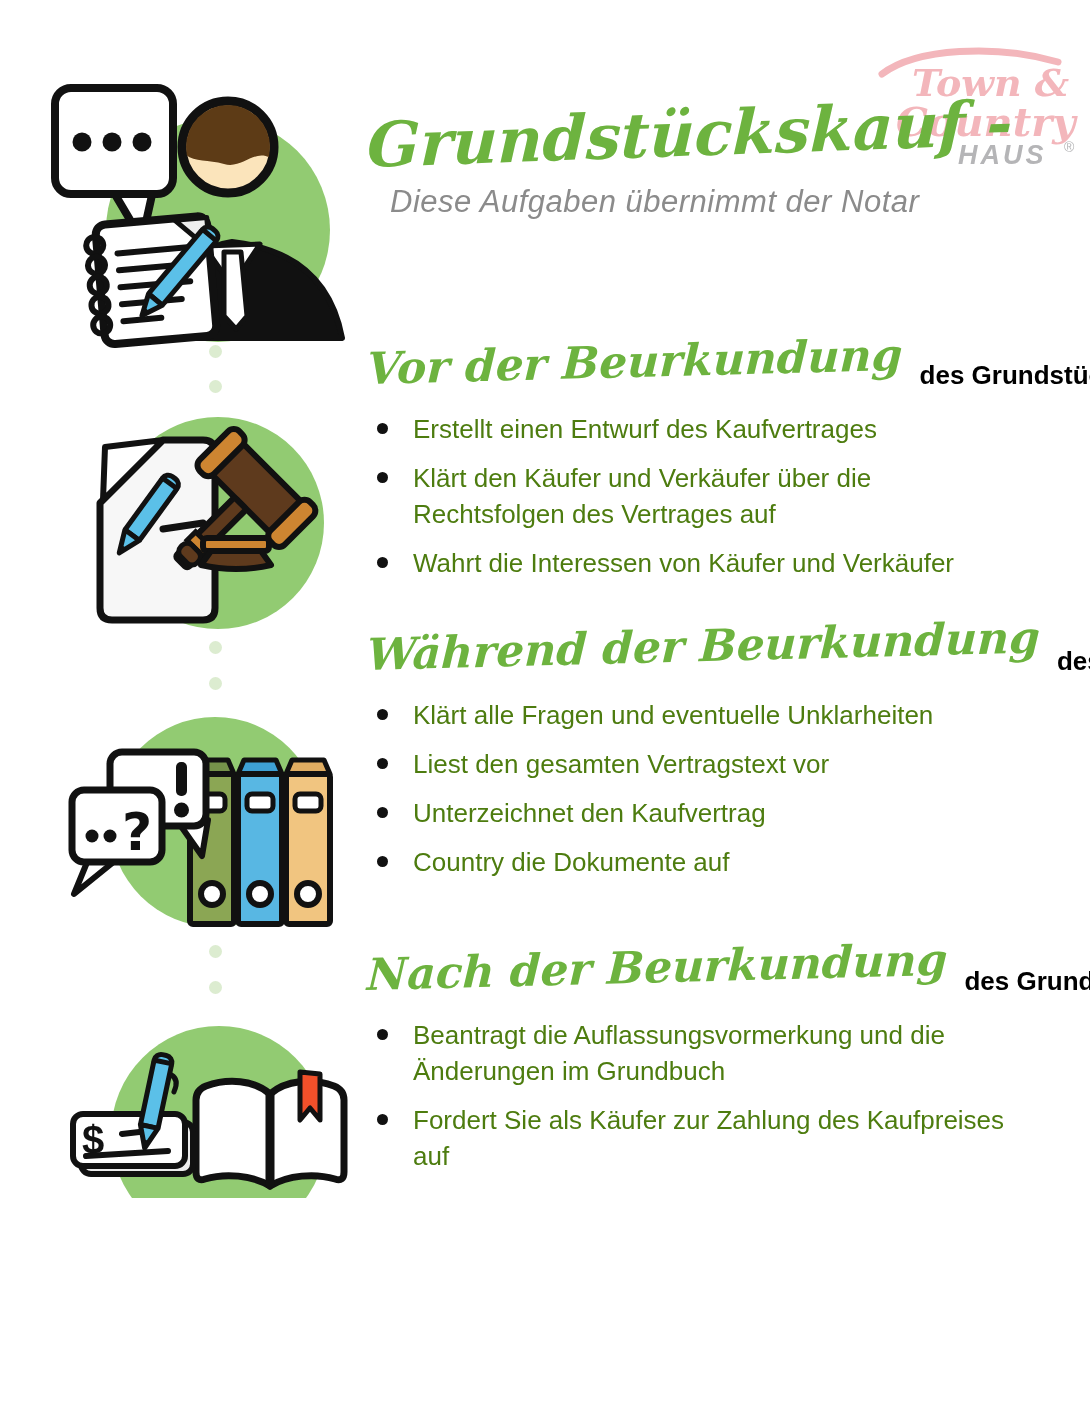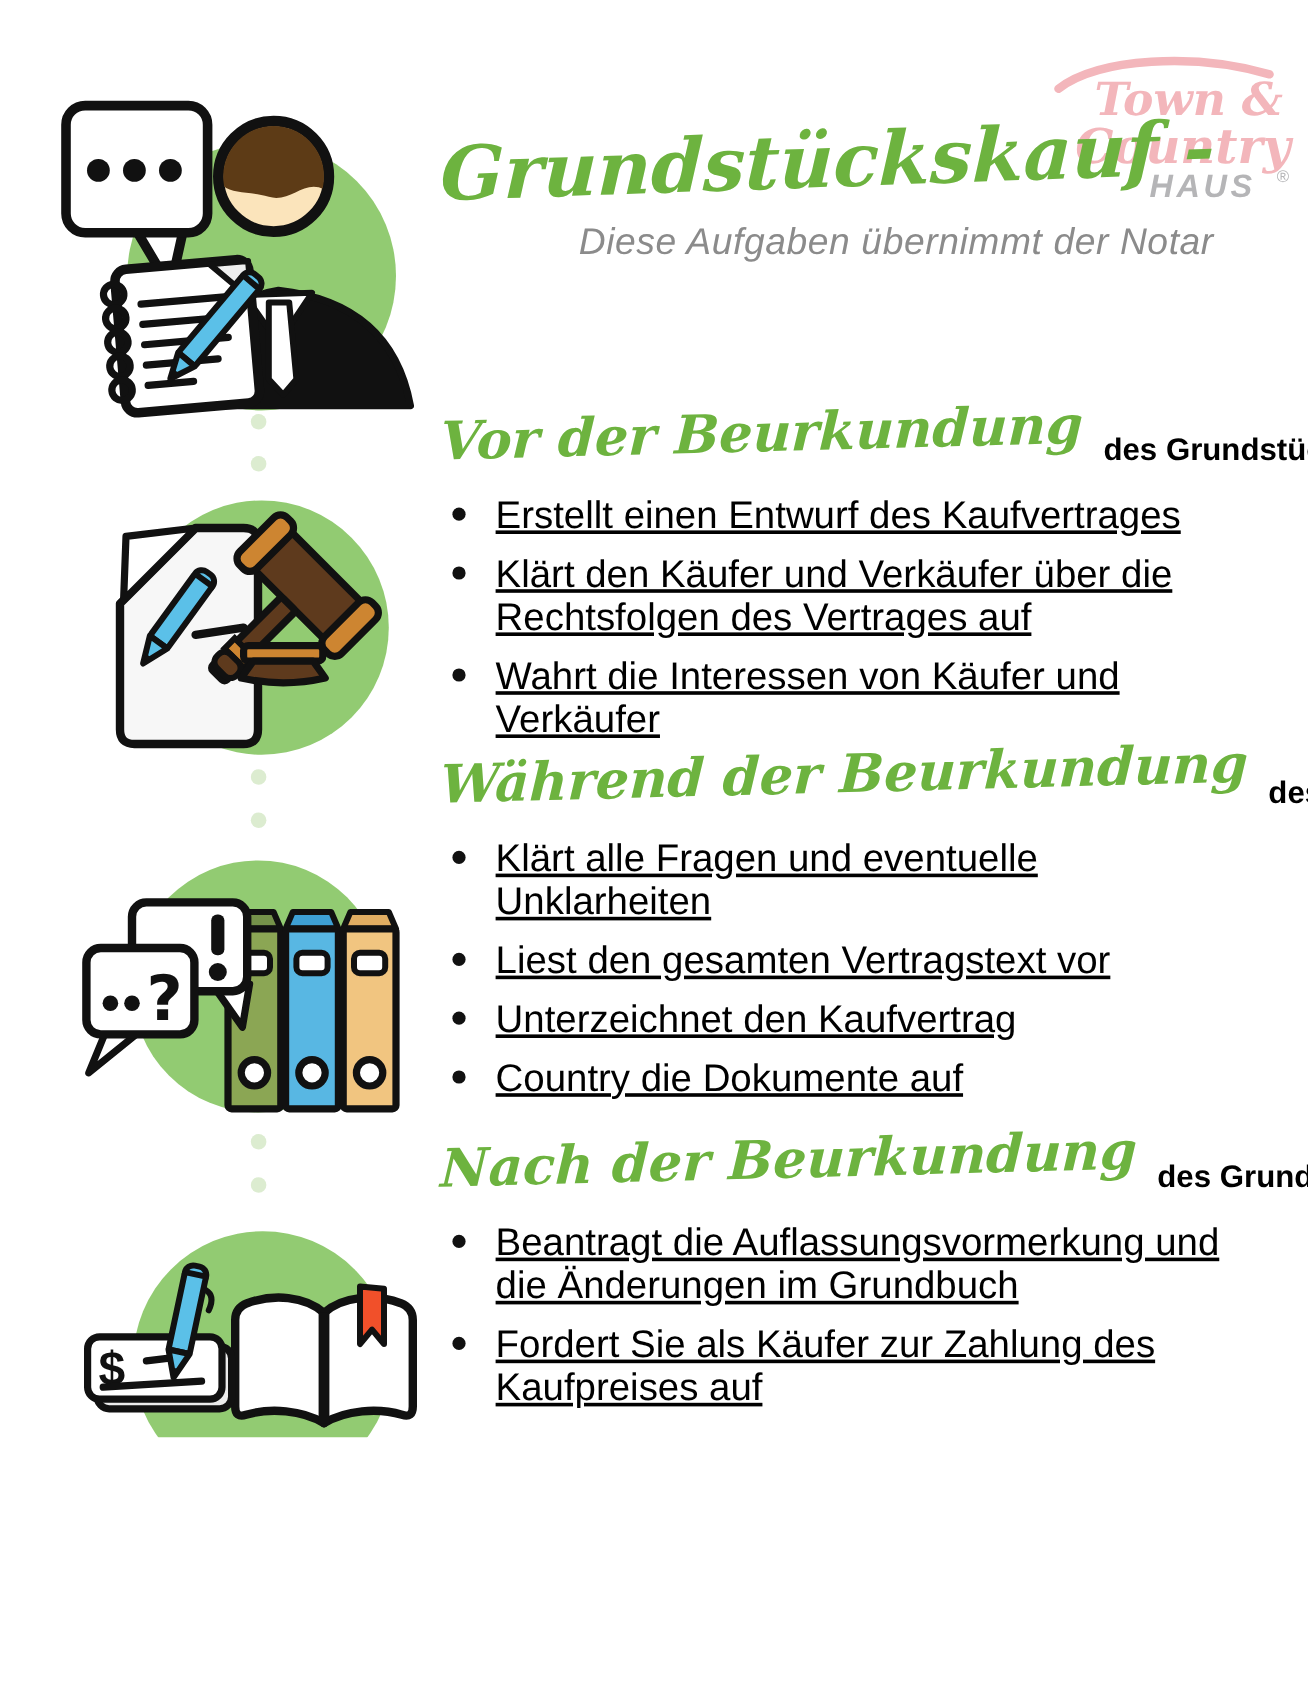--- a/index.html
+++ b/index.html
@@ -11,38 +11,38 @@
   
   .title-block { position:absolute; left:366px; top:112px; }
   .script-title {
     margin:0; display:inline-block;
     font-family:"DejaVu Serif", serif; font-style:italic; font-weight:700;
     font-size:62px; line-height:1.1; color:#6db33f;
     transform:rotate(-2deg) skewX(-4deg); transform-origin:left bottom;
   }
   .subtitle {
     margin:4px 0 0 24px;
-    font-style:italic; font-size:31px; color:#8b8b8b; letter-spacing:.5px;text-align:right;
+    font-style:italic; font-size:31px; color:#8b8b8b; letter-spacing:.5px;
   }
   
   .logo { position:absolute; left:876px; top:40px; }
   
   .section { position:absolute; left:366px; width:660px; }
   .sec-head { display:flex; align-items:baseline; gap:18px; white-space:nowrap; }
   .script-head {
     display:inline-block;
     font-family:"DejaVu Serif", serif; font-style:italic; font-weight:700;
     font-size:44px; color:#6db33f; line-height:1.15;
     transform:rotate(-1.5deg) skewX(-4deg); transform-origin:left bottom;
   }
   .suffix { font-weight:700; font-size:26px; color:#000000; }
   .bullets { list-style:none; margin:16px 0 0 0; padding:0; }
   .bullets li {
     position:relative; padding-left:47px; margin-bottom:13px;
-    font-size:32px; line-height:36px; color:#000000; max-width:608px;text-decoration:underline;
+    font-size:26px; line-height:36px; color:#4d7c0f; max-width:608px;
   }
   .bullets li::before {
     content:""; position:absolute; left:11px; top:12px;
     width:11px; height:11px; border-radius:50%; background:#111;
   }
   #section-vor   { top:344px; }
   #section-waehrend { top:630px; }
   #section-nach  { top:950px; }
   
   .icon-svg { position:absolute; }

